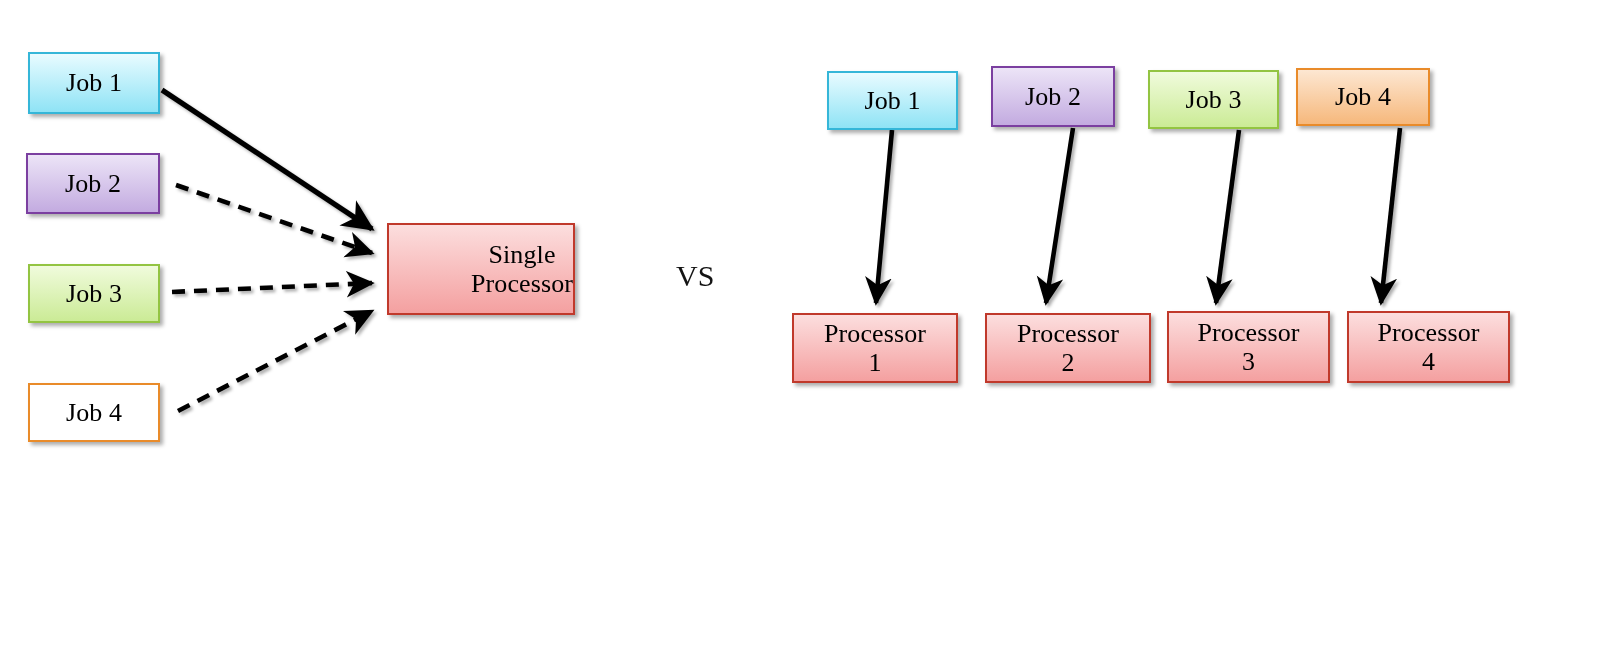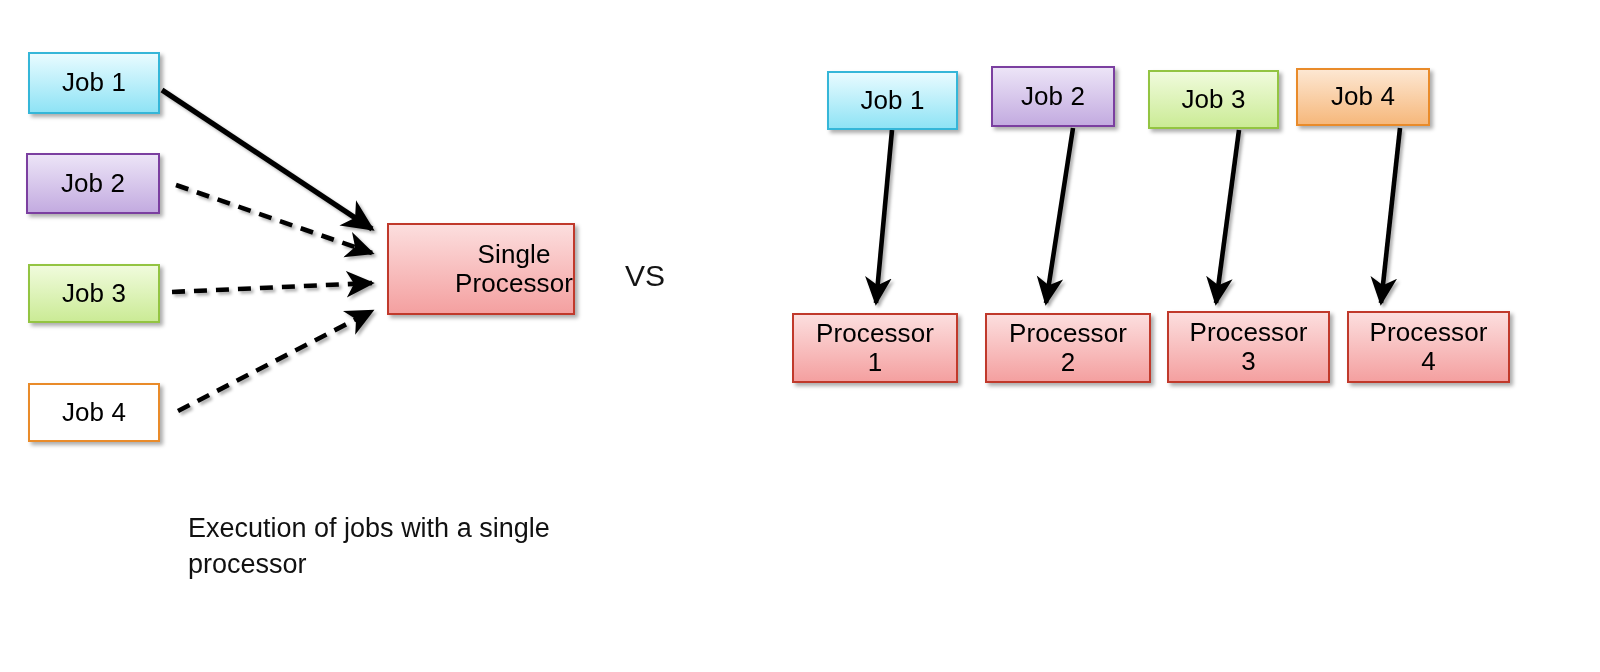--- a/index.html
+++ b/index.html
@@ -9,20 +9,21 @@
   }
   body {
     font-family: "Liberation Sans", sans-serif;
   }
   #canvas {
     position: relative;
     width: 1600px;
     height: 672px;
     background: #ffffff;
     overflow: hidden;
+    font-family: Liberation Serif, serif;
   }
   .node {
     position: absolute;
     box-sizing: border-box;
     display: flex;
     align-items: center;
     justify-content: center;
     text-align: center;
     color: #000000;
     font-size: 26px;
@@ -102,21 +103,21 @@
 
   <div class="node" style="left: 28px; top: 383px; width: 132px; height: 59px; border-color: rgb(233, 139, 42);">
     <span class="lbl">Job 4</span>
   </div>
 
   <div class="node" style="left: 387px; top: 223px; width: 188px; height: 92px; background: linear-gradient(rgb(252, 222, 222) 0%, rgb(244, 160, 160) 100%); border-color: rgb(192, 57, 43); justify-content: flex-end;">
     <span class="lbl" style="white-space:pre-line;">Single
 Processor</span>
   </div>
 
-  <div class="vs-label" style="left:625px; top:259px;">VS</div>
+  <div class="vs-label" style="left:676px; top:259px;">VS</div>
 
   <div class="node" style="left: 827px; top: 71px; width: 131px; height: 59px; background: linear-gradient(rgb(232, 251, 255) 0%, rgb(143, 227, 245) 100%); border-color: rgb(53, 182, 216);">
     <span class="lbl">Job 1</span>
   </div>
 
   <div class="node" style="left: 991px; top: 66px; width: 124px; height: 61px; background: linear-gradient(rgb(236, 228, 247) 0%, rgb(195, 171, 224) 100%); border-color: rgb(123, 63, 160);">
     <span class="lbl">Job 2</span>
   </div>
 
   <div class="node" style="left: 1148px; top: 70px; width: 131px; height: 59px; background: linear-gradient(rgb(240, 251, 220) 0%, rgb(203, 235, 150) 100%); border-color: rgb(147, 196, 66);">
@@ -140,17 +141,15 @@
   <div class="node" style="left: 1167px; top: 311px; width: 163px; height: 72px; background: linear-gradient(rgb(252, 222, 222) 0%, rgb(244, 160, 160) 100%); border-color: rgb(192, 57, 43);">
     <span class="lbl" style="white-space:pre-line;">Processor
 3</span>
   </div>
 
   <div class="node" style="left: 1347px; top: 311px; width: 163px; height: 72px; background: linear-gradient(rgb(252, 222, 222) 0%, rgb(244, 160, 160) 100%); border-color: rgb(192, 57, 43);">
     <span class="lbl" style="white-space:pre-line;">Processor
 4</span>
   </div>
 
-  <div class="caption" style="left:188px; top:510px; width:400px;">Execution of jobs with a single
-processor</div>
 
 
 </div>
 
 </body></html>

